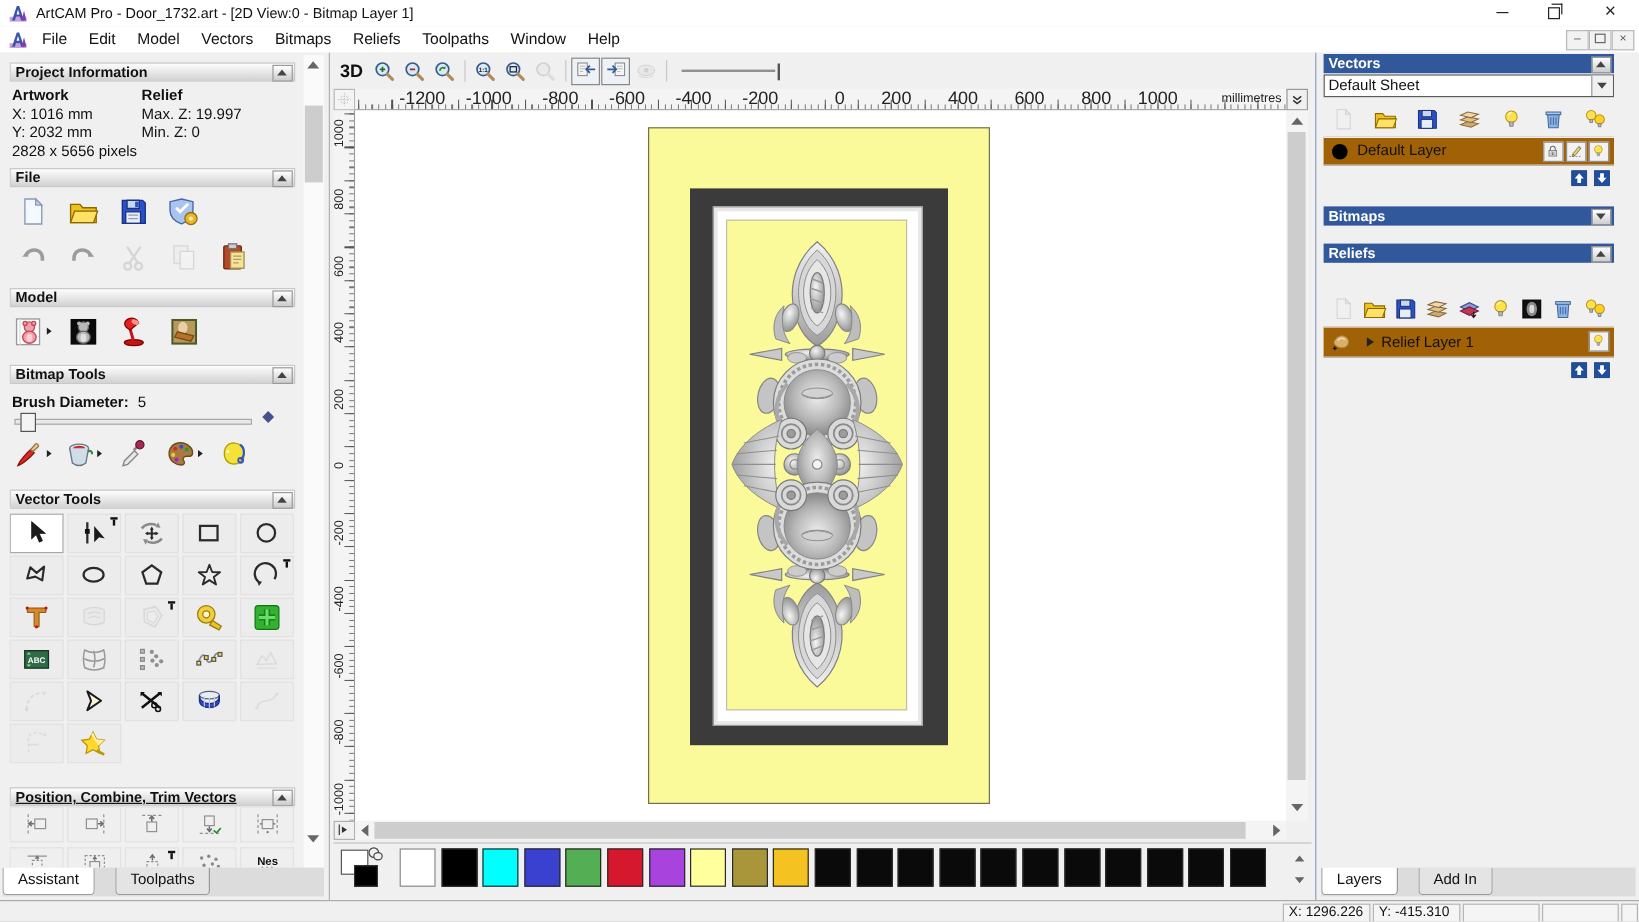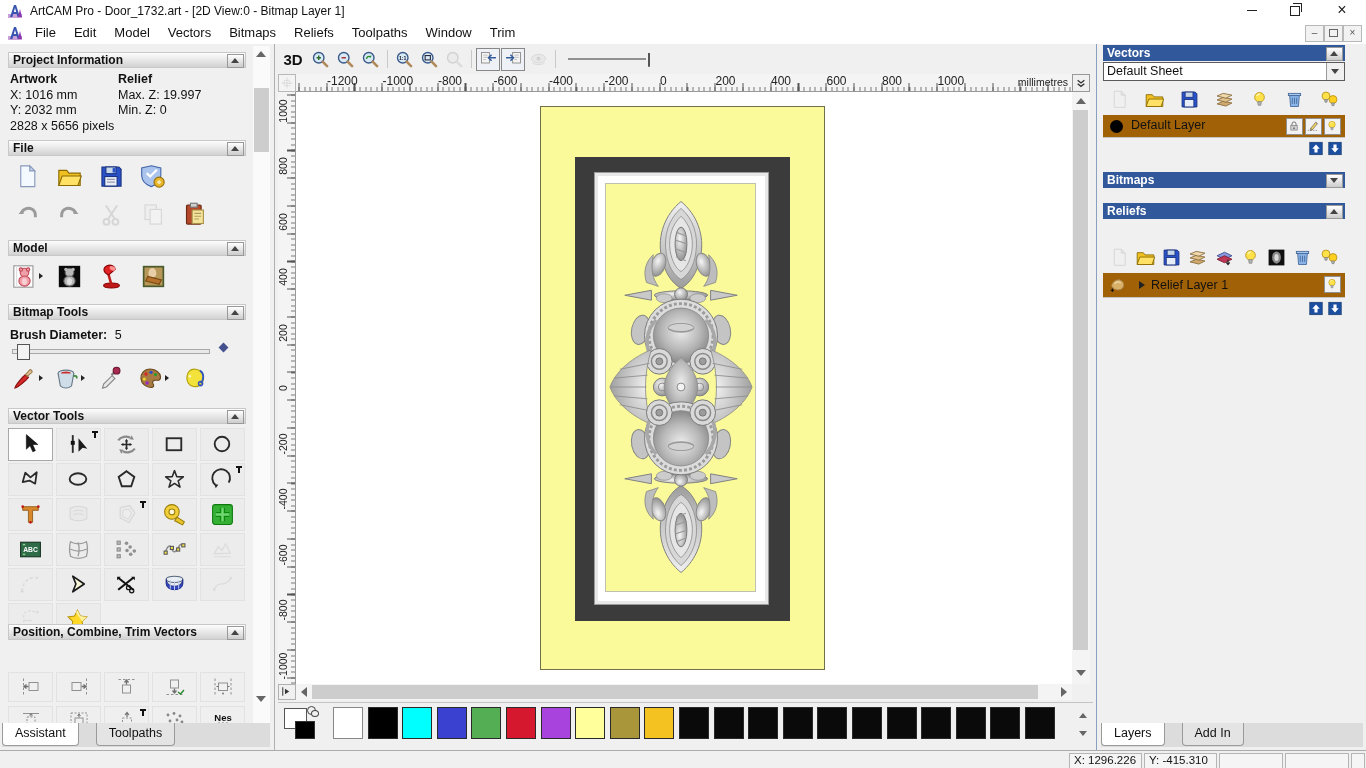--- a/index.html
+++ b/index.html
@@ -69,21 +69,21 @@
   #ctoolbar .tbtn.framed{border:1px solid #888;background:#eef2f6;box-sizing:border-box;}
   .csep{width:1px;height:18px;background:#c8c8c8;margin:0 4px;}
   .lbl3d{font-size:15px;font-weight:bold;font-family:"Liberation Sans",sans-serif;}
   #ctlslider{position:relative;width:88px;height:22px;margin-left:6px;}
   #ctlslider .line{position:absolute;left:2px;top:10px;width:78px;height:2px;background:#909090;}
   #ctlslider .hdl{position:absolute;left:82px;top:5px;width:2px;height:14px;background:#555;border-radius:0 0 2px 2px;}
   #rulercorner{left:3px;top:30px;width:18px;height:18px;border:1px solid #b8b8b8;background:#f4f4f4;box-sizing:border-box;}
   #hruler{left:21px;top:30px;width:776px;height:18px;background:#f4f4f4;border-bottom:1px solid #999;box-sizing:border-box;overflow:hidden;}
   #hruler .minor{position:absolute;left:0;right:0;bottom:0;height:4px;background:repeating-linear-gradient(to right,#777 0 1px,transparent 1px 5.55px);background-position-x:2.5px;}
   #hruler .major{position:absolute;left:0;right:0;bottom:0;height:8px;background:repeating-linear-gradient(to right,#555 0 1px,transparent 1px 27.75px);background-position-x:2.5px;}
-  #hruler .hlab{position:absolute;top:0px;width:44px;text-align:left;font-size:12px;color:#222;}
+  #hruler .hlab{position:absolute;top:0px;width:44px;text-align:right;font-size:15px;color:#222;}
   #hruler .units{position:absolute;right:4px;top:2px;font-size:10.5px;color:#222;}
   #unitsbtn{left:797px;top:30px;width:18px;height:18px;border:1px solid #999;background:#f0f0f0;box-sizing:border-box;}
   #vruler{left:3px;top:48px;width:18px;height:592px;background:#f4f4f4;border-right:1px solid #999;box-sizing:border-box;overflow:hidden;}
   #vruler .minor{position:absolute;top:0;bottom:0;right:0;width:4px;background:repeating-linear-gradient(to bottom,#777 0 1px,transparent 1px 5.55px);background-position-y:2.5px;}
   #vruler .major{position:absolute;top:0;bottom:0;right:0;width:8px;background:repeating-linear-gradient(to bottom,#555 0 1px,transparent 1px 27.75px);background-position-y:2.5px;}
   #vruler .vlab{position:absolute;left:-15px;width:40px;text-align:center;font-size:10.5px;color:#222;transform:rotate(-90deg);}
   #canvas{left:21px;top:48px;width:776px;height:592px;background:#fff;overflow:hidden;}
   #vscroll{left:797px;top:48px;width:18px;height:592px;background:#f4f4f4;}
   #hscroll{left:21px;top:640px;width:776px;height:16px;background:#f4f4f4;}
   #hcorner{left:3px;top:640px;width:18px;height:16px;border:1px solid #b0b0b0;background:#f0f0f0;box-sizing:border-box;}
@@ -145,21 +145,21 @@
     <span class="wbtn" style="left:1326px;font-size:16px;">×</span>
   </div>
 
   <div class="abs" id="menubar">
     <svg class="appicon" style="left:7px;top:3px;" viewBox="0 0 16 16">
         <rect x="1" y="11" width="14" height="4" fill="#caa0d8"></rect>
         <path d="M3 14L7 2h2l4 12h-2.4l-.9-3H6.3l-.9 3z" fill="#3a55b0"></path>
         <path d="M6.8 9h2.4L8 5z" fill="#fff"></path>
         <path d="M11 14L13 6l2 8z" fill="#8a3ab0"></path>
       </svg>
-    <span id="menuitems" style="position:absolute;left:26px;top:0;"><span class="mitem">File</span><span class="mitem">Edit</span><span class="mitem">Model</span><span class="mitem">Vectors</span><span class="mitem">Bitmaps</span><span class="mitem">Reliefs</span><span class="mitem">Toolpaths</span><span class="mitem">Window</span><span class="mitem">Trim</span></span>
+    <span id="menuitems" style="position:absolute;left:26px;top:0;"><span class="mitem">File</span><span class="mitem">Edit</span><span class="mitem">Model</span><span class="mitem">Vectors</span><span class="mitem">Bitmaps</span><span class="mitem">Reliefs</span><span class="mitem">Toolpaths</span><span class="mitem">Window</span><span class="mitem">Help</span></span>
     <span class="mdibtn" style="left:1305px;">–</span>
     <span class="mdibtn" style="left:1324px;"><span style="display:inline-block;width:7px;height:6px;border:1px solid #666;vertical-align:middle;"></span></span>
     <span class="mdibtn" style="left:1343px;">×</span>
   </div>
 
   <div class="abs" id="leftpanel">
     <div id="lsections">
 
       <div class="shead" style="top:4px;">
         <span>Project Information</span>
@@ -544,21 +544,21 @@
           </span>
           <span class="tbtn">
             <svg viewBox="0 0 24 24" xmlns="http://www.w3.org/2000/svg">
               <path d="M11 3l2.8 5.6 6.2.9-4.5 4.4 1 6.1-5.5-2.9-5.5 2.9 1-6.1L2 9.5l6.2-.9z" fill="#ffd829" stroke="#b8960a"></path>
               <path d="M11 3l2.8 5.6 6.2.9-4.5 4.4-6-8.9z" fill="#fff0a0"></path>
               <path d="M14 17.5l6 3.5" stroke="#b8960a" stroke-width="2"></path>
             </svg>
           </span>
         </div>
 
-      <div class="shead" style="top:576px;">
+      <div class="shead" style="top:608px;text-decoration:underline;">
         <span>Position, Combine, Trim Vectors</span>
         <span class="shbtn">
             <i class="tri-up-s"></i>
           </span>
       </div>
       <div id="pgrid1" style="top:624px;">
           <span class="tbtn">
             <svg viewBox="0 0 24 24" xmlns="http://www.w3.org/2000/svg">
               <path d="M4.5 3.5v17" stroke="#909090" stroke-dasharray="2.5 2"></path>
               <rect x="10" y="7.5" width="9" height="8" fill="#f0f0f0" stroke="#909090"></rect>

